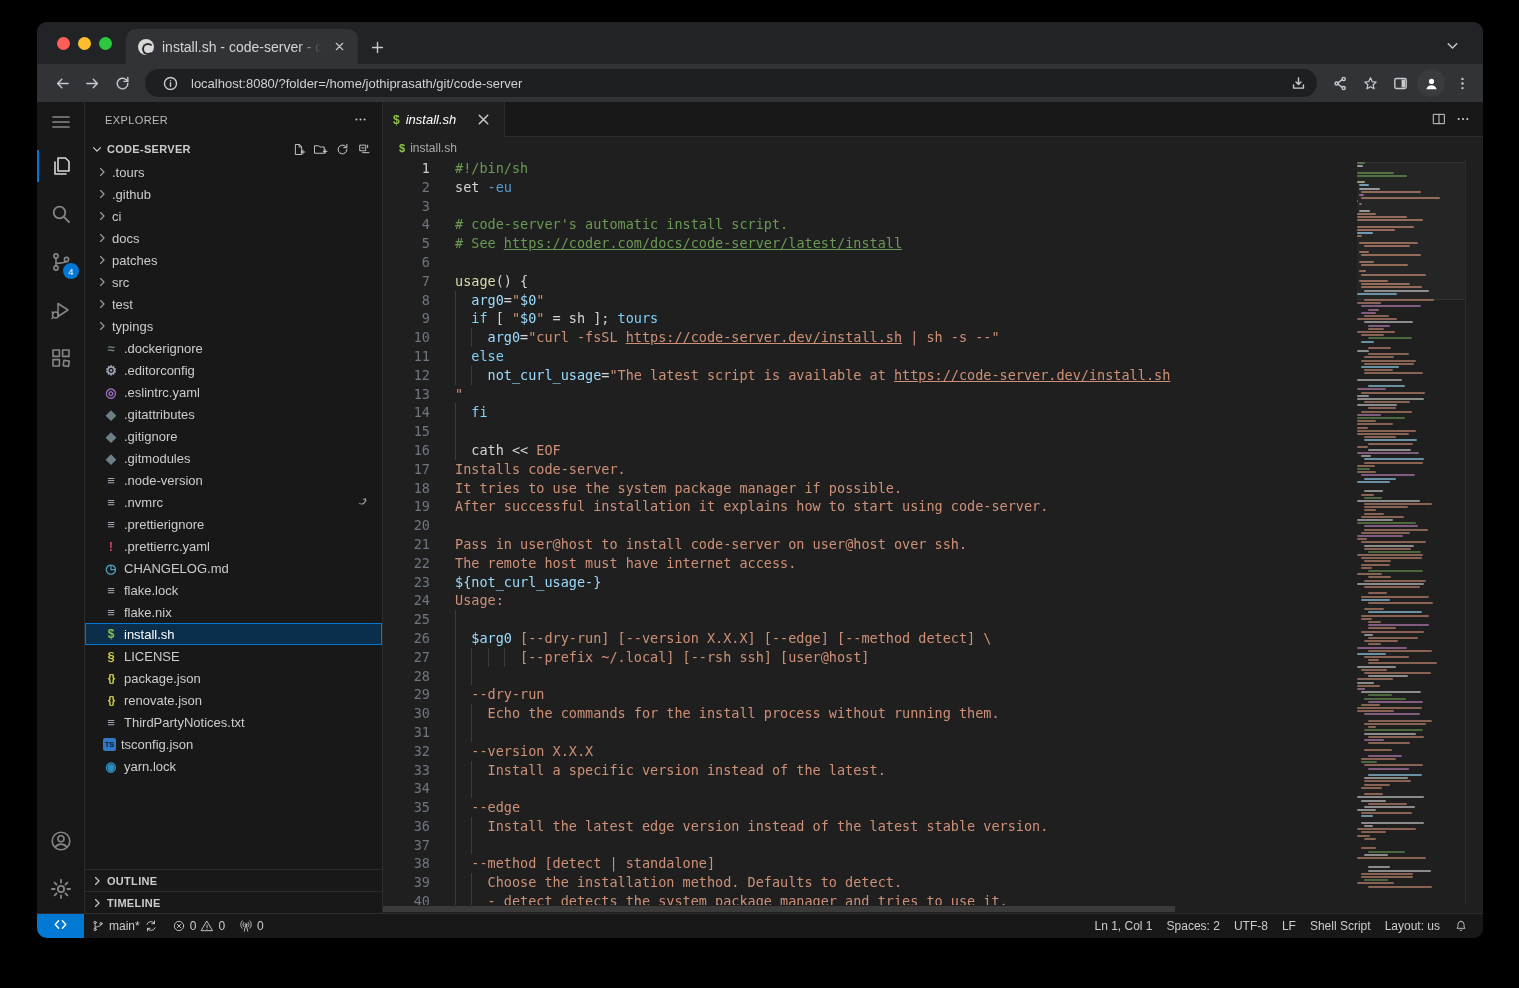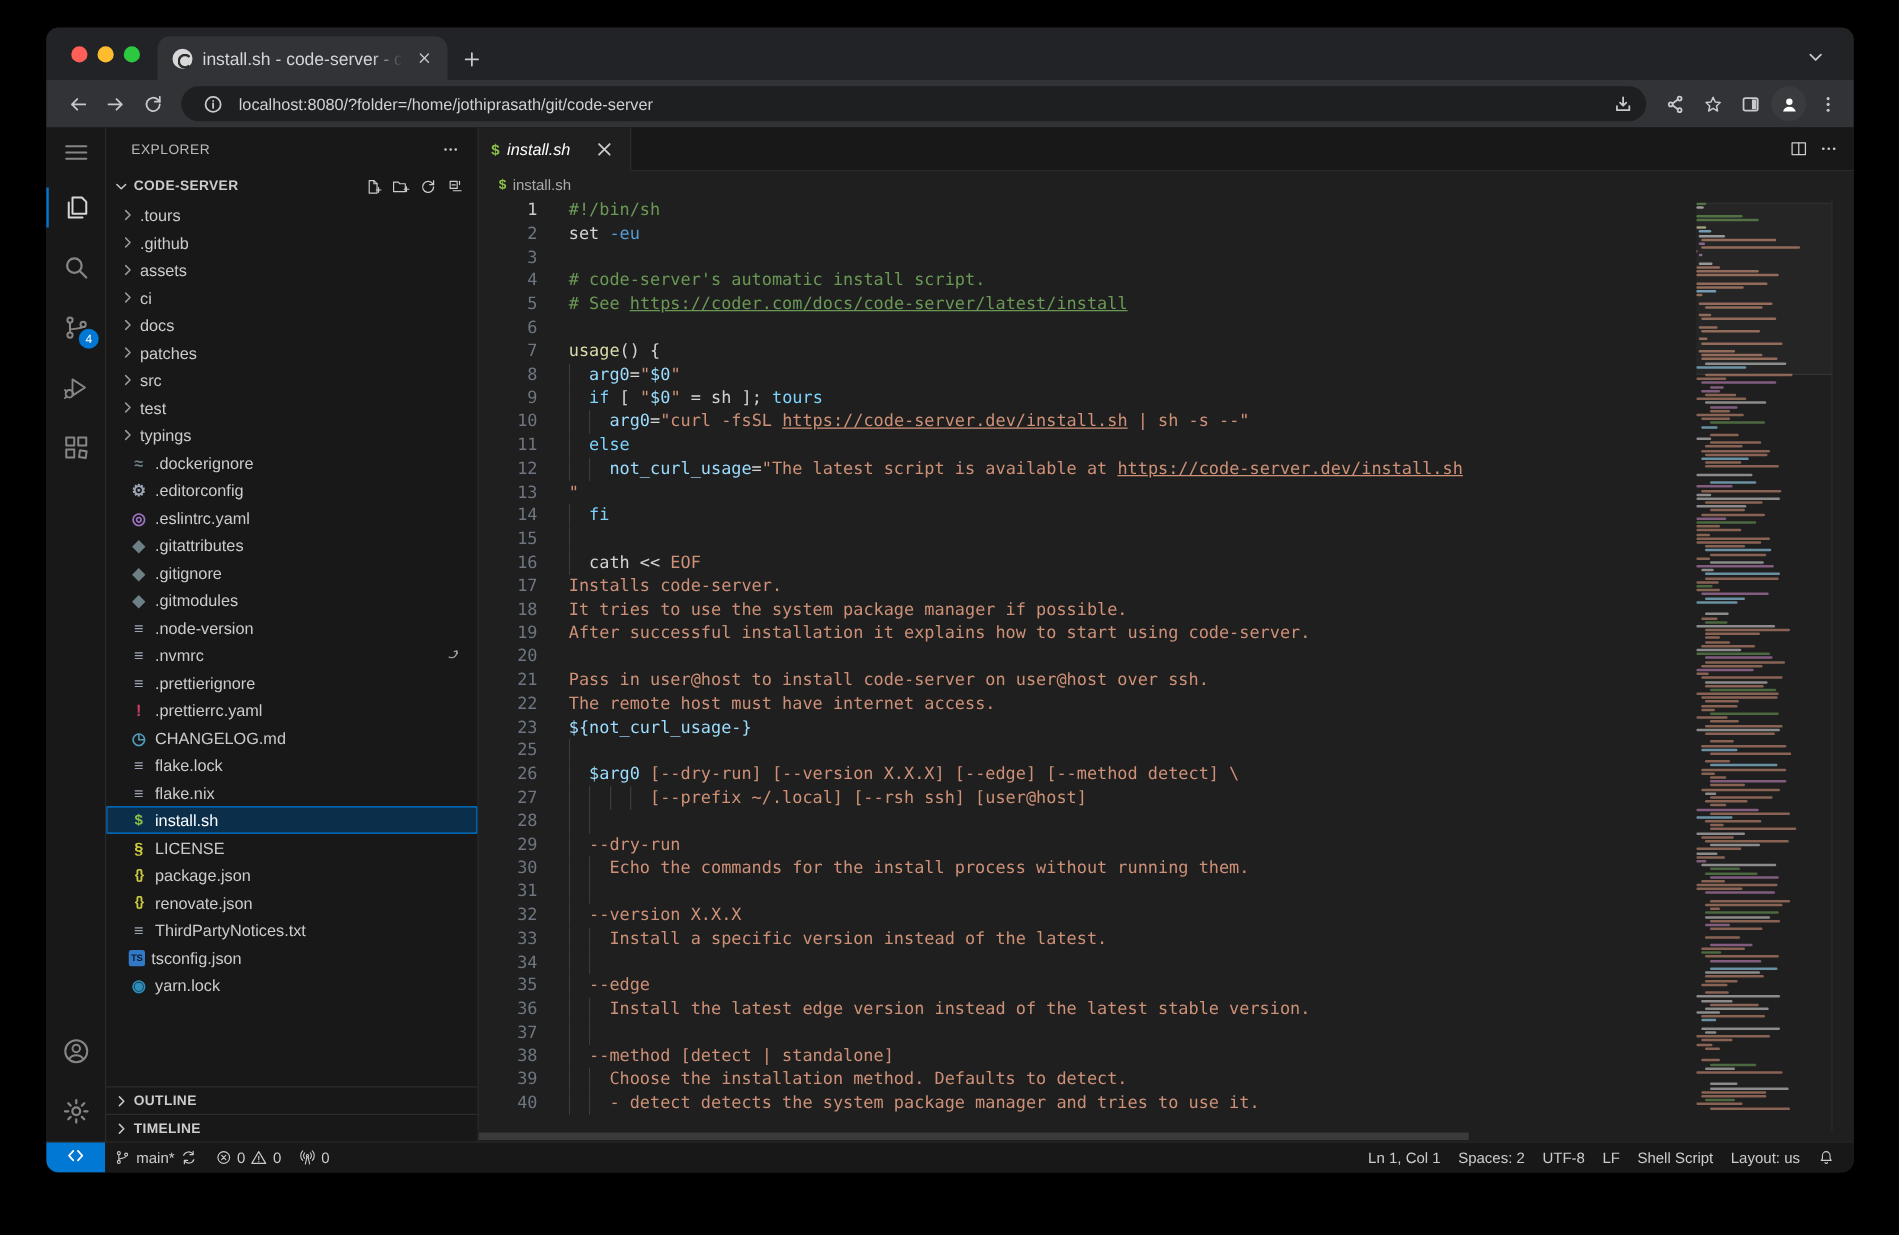--- a/index.html
+++ b/index.html
@@ -359,28 +359,20 @@
                 </svg>
               </span>
               <span class="lbl" style="margin-left: 2px;">.github</span>
             </div>
             <div class="trow">
               <span class="chev" style="margin-left: 4px; color: rgb(157, 157, 157);">
                 <svg viewBox="0 0 24 24" fill="none" stroke="currentColor" stroke-width="2" stroke-linecap="round" stroke-linejoin="round">
                   <path d="M9.5 6l6 6-6 6"></path>
                 </svg>
               </span>
-              <span class="lbl" style="margin-left: 2px;">assets</span>
-            </div>
-            <div class="trow">
-              <span class="chev" style="margin-left: 4px; color: rgb(157, 157, 157);">
-                <svg viewBox="0 0 24 24" fill="none" stroke="currentColor" stroke-width="2" stroke-linecap="round" stroke-linejoin="round">
-                  <path d="M9.5 6l6 6-6 6"></path>
-                </svg>
-              </span>
               <span class="lbl" style="margin-left: 2px;">ci</span>
             </div>
             <div class="trow">
               <span class="chev" style="margin-left: 4px; color: rgb(157, 157, 157);">
                 <svg viewBox="0 0 24 24" fill="none" stroke="currentColor" stroke-width="2" stroke-linecap="round" stroke-linejoin="round">
                   <path d="M9.5 6l6 6-6 6"></path>
                 </svg>
               </span>
               <span class="lbl" style="margin-left: 2px;">docs</span>
             </div>
@@ -638,20 +630,24 @@
                 <span class="ln">21</span>
                 <span class="lc"><span class="tk-s">Pass in user@host to install code-server on user@host over ssh.</span></span>
               </div>
               <div class="cl">
                 <span class="ln">22</span>
                 <span class="lc"><span class="tk-s">The remote host must have internet access.</span></span>
               </div>
               <div class="cl">
                 <span class="ln">23</span>
                 <span class="lc"><span class="tk-v">${not_curl_usage-}</span></span>
+              </div>
+              <div class="cl">
+                <span class="ln">24</span>
+                <span class="lc"><span class="tk-s">Usage:</span></span>
               </div>
               <div class="cl">
                 <span class="ln">25</span>
                 <span class="lc"><span class="g"></span></span>
               </div>
               <div class="cl">
                 <span class="ln">26</span>
                 <span class="lc"><span class="g"></span><span class="tk-v">$arg0</span><span class="tk-s"> [--dry-run] [--version X.X.X] [--edge] [--method detect] \</span></span>
               </div>
               <div class="cl">

